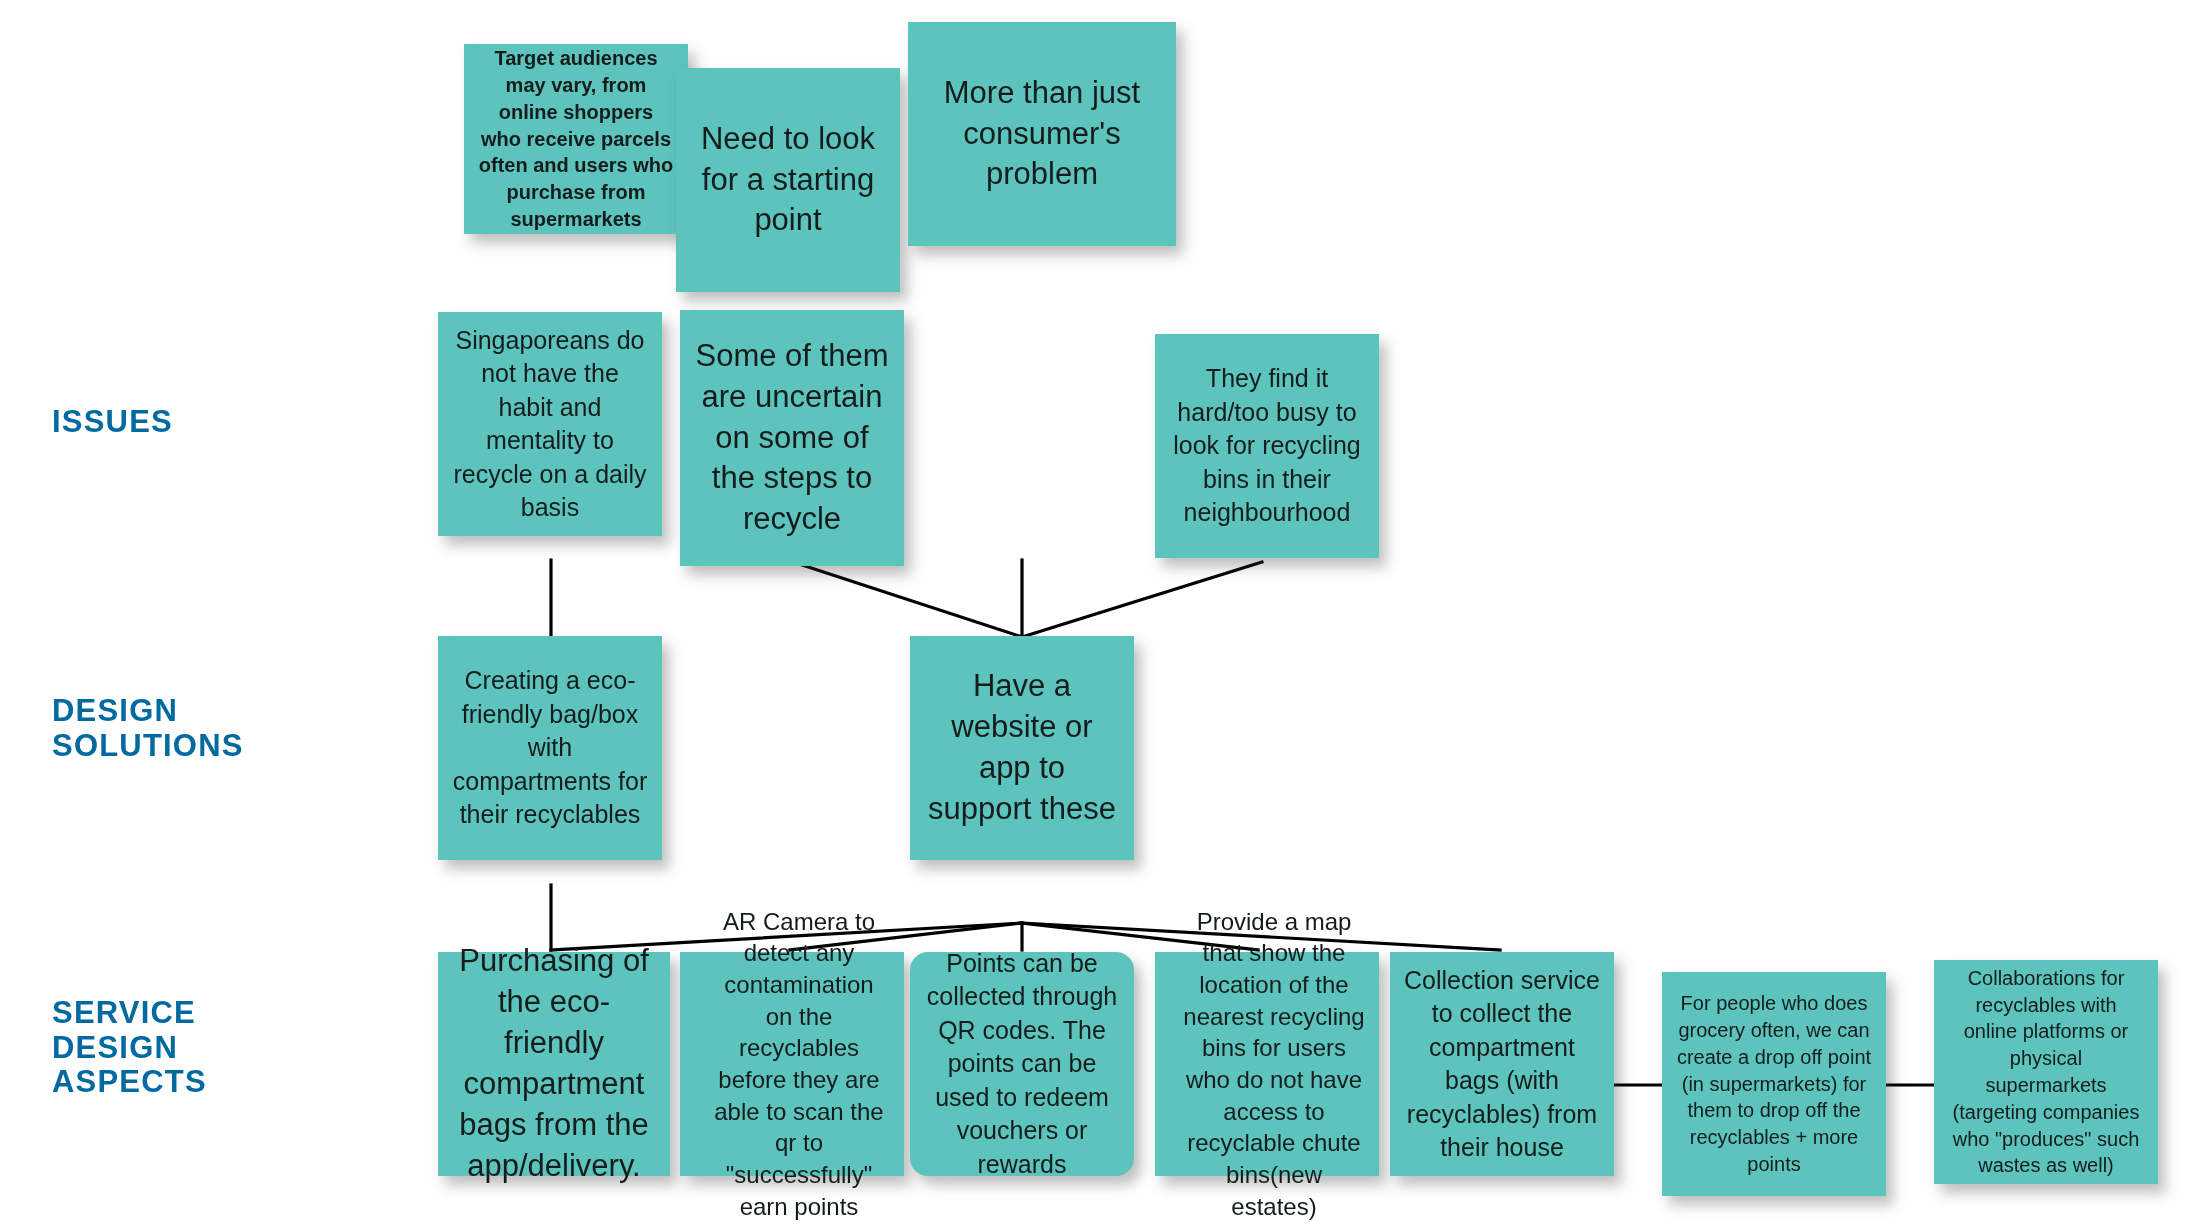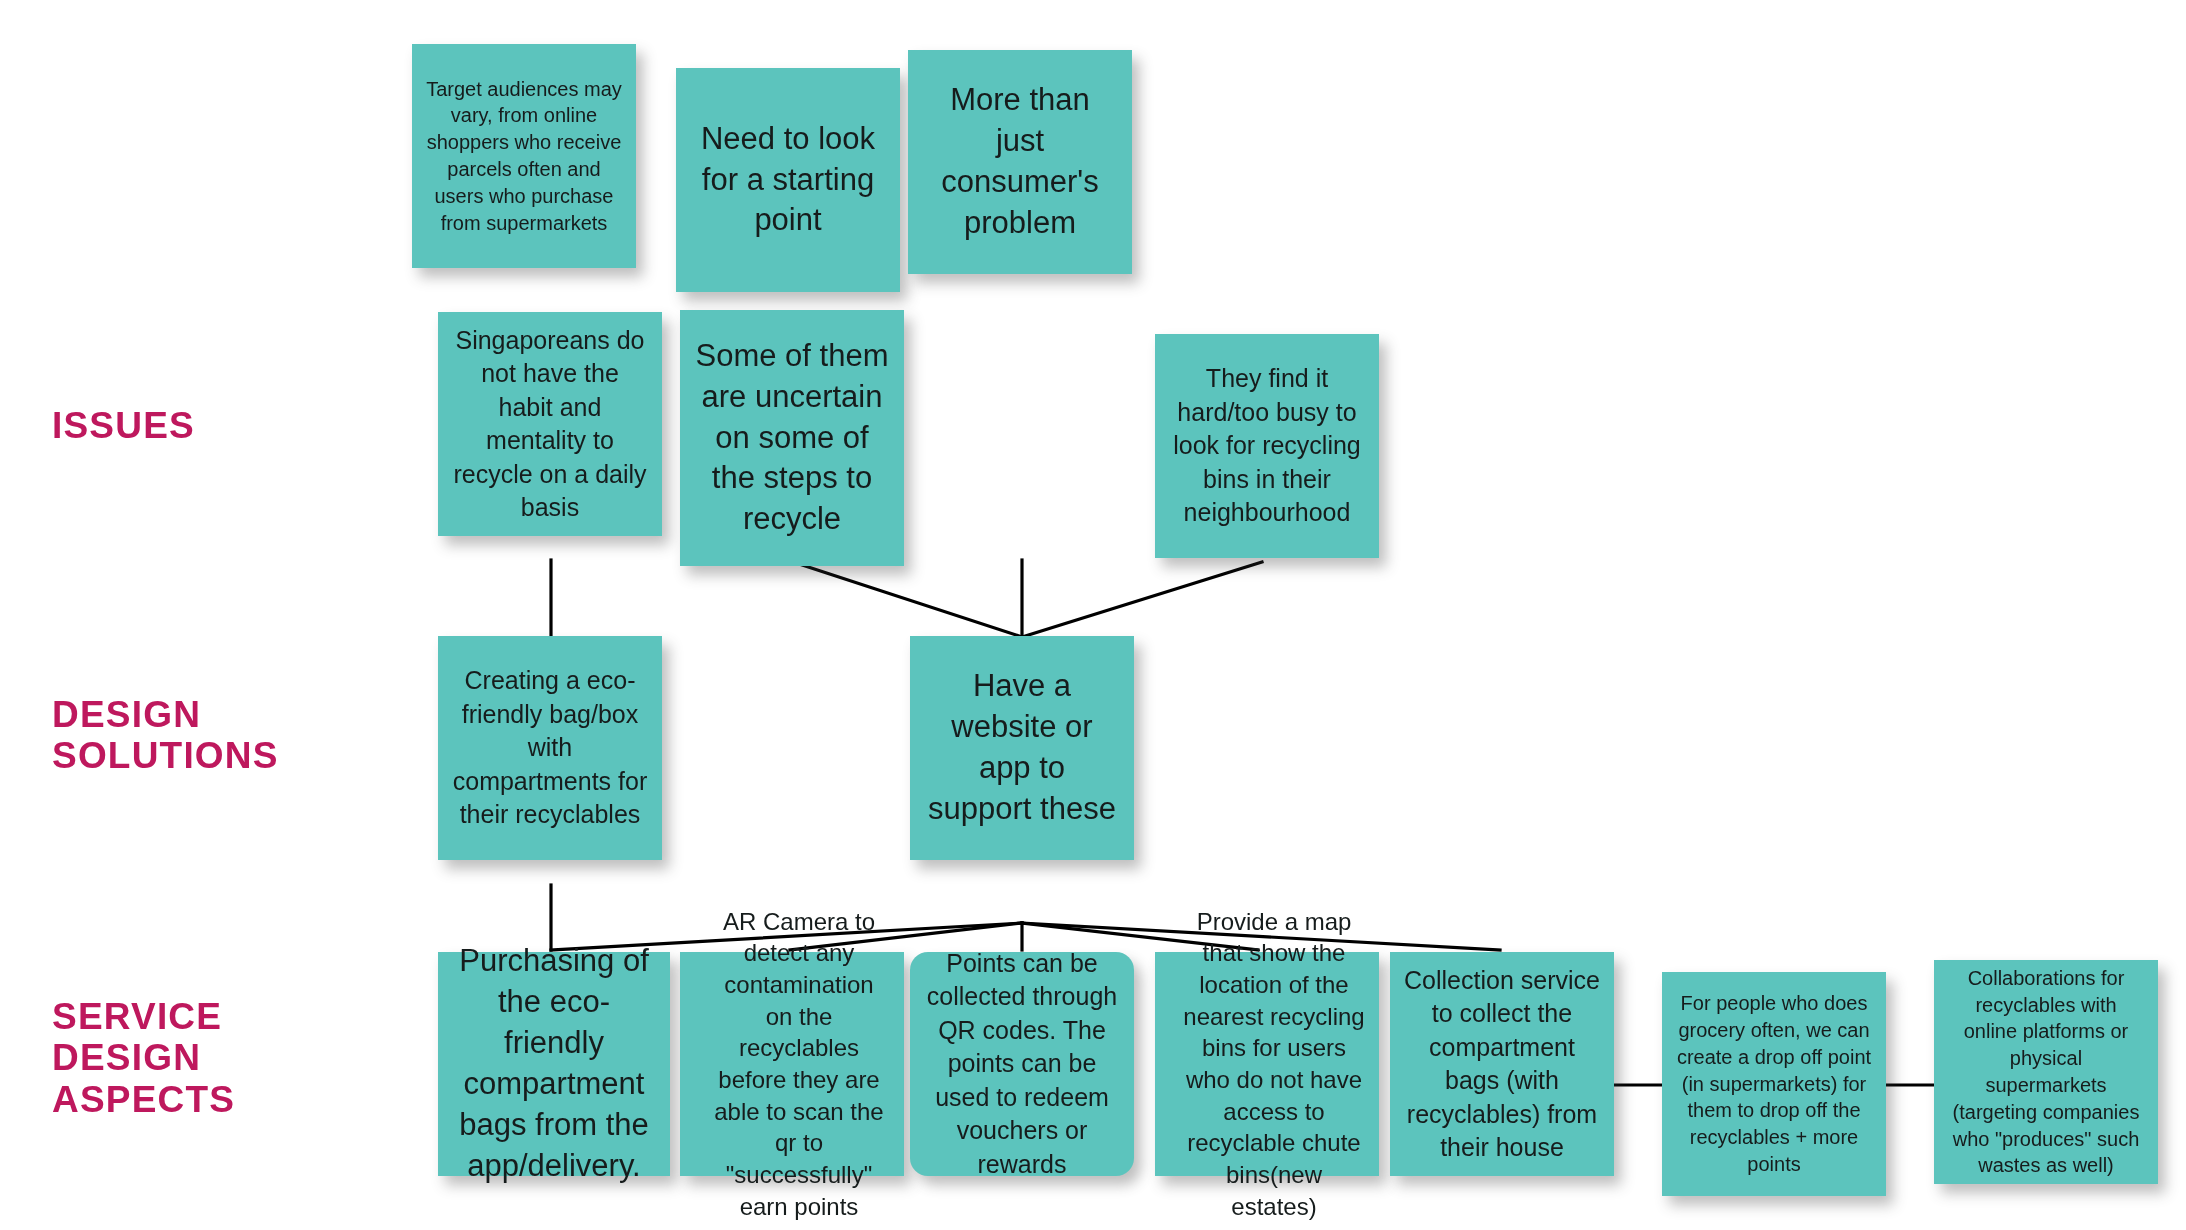--- a/index.html
+++ b/index.html
@@ -45,24 +45,24 @@
     display: block;
     width: 100%;
   }
   .sz-lg   { font-size: 31px; line-height: 1.32; }
   .sz-md   { font-size: 25px; line-height: 1.34; }
   .sz-sm   { font-size: 24px; line-height: 1.32; padding-left: 28px; }
   .sz-xs   { font-size: 20px; line-height: 1.34; }
 
   .phase-label {
     position: absolute;
-    color: #be185d;
+    color: #0369a1;
     font-family: "Liberation Sans", sans-serif;
     font-weight: bold;
-    font-size: 37px;
+    font-size: 31px;
     letter-spacing: 1.2px;
     line-height: 1.12;
     text-transform: uppercase;
     z-index: 2;
     white-space: pre-line;
   }
 </style>
 </head>
 <body>
 
@@ -90,27 +90,27 @@
     </g>
   </svg>
 
   <div class="phase-label" style="left:52px; top:405px;">ISSUES</div>
   <div class="phase-label" style="left:52px; top:694px;">DESIGN
 SOLUTIONS</div>
   <div class="phase-label" style="left:52px; top:996px;">SERVICE
 DESIGN
 ASPECTS</div>
 
-  <div class="note sz-xs" style="left:412px; top:44px; width:224px; height:224px;">
+  <div class="note sz-xs" style="left:464px; top:44px; width:224px; height:190px;font-weight:bold;">
     <span>Target audiences may vary, from online shoppers who receive parcels often and users who purchase from supermarkets</span>
   </div>
   <div class="note sz-lg" style="left:676px; top:40px; width:224px; height:224px;margin-top:28px;">
     <span>Need to look for a starting point</span>
   </div>
-  <div class="note sz-lg" style="left:908px; top:50px; width:224px; height:224px;">
+  <div class="note sz-lg" style="left:908px; top:22px; width:268px; height:224px;">
     <span>More than just consumer's problem</span>
   </div>
 
   <div class="note sz-md" style="left:438px; top:312px; width:224px; height:224px;">
     <span>Singaporeans do not have the habit and mentality to recycle on a daily basis</span>
   </div>
   <div class="note sz-lg" style="left:680px; top:310px; width:224px; height:256px;">
     <span>Some of them are uncertain on some of the steps to recycle</span>
   </div>
   <div class="note sz-md" style="left:1155px; top:310px; width:224px; height:224px;margin-top:24px;">

